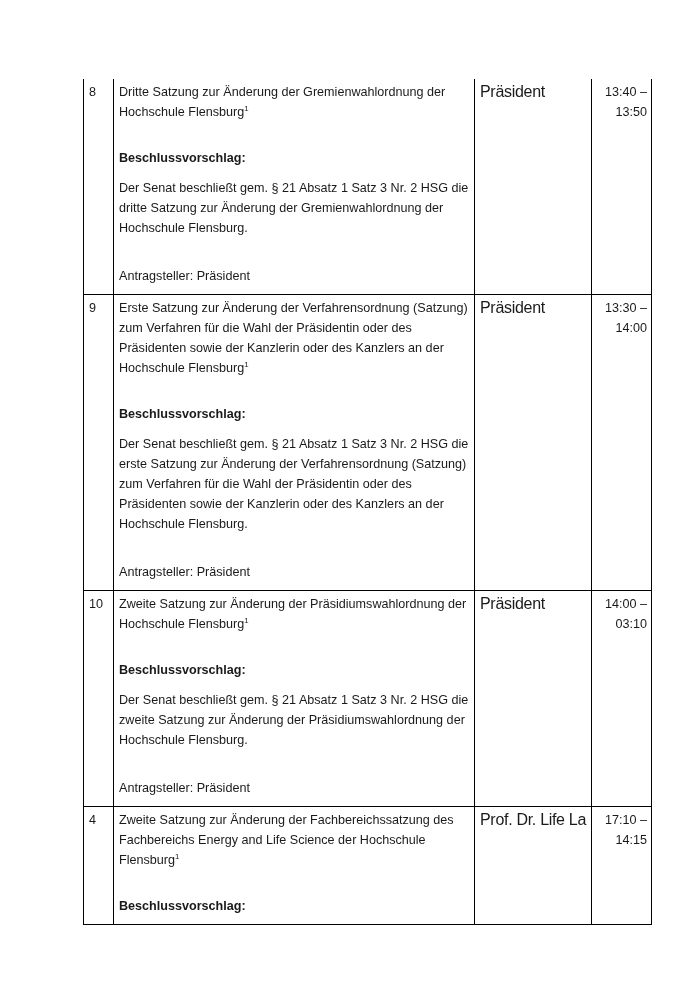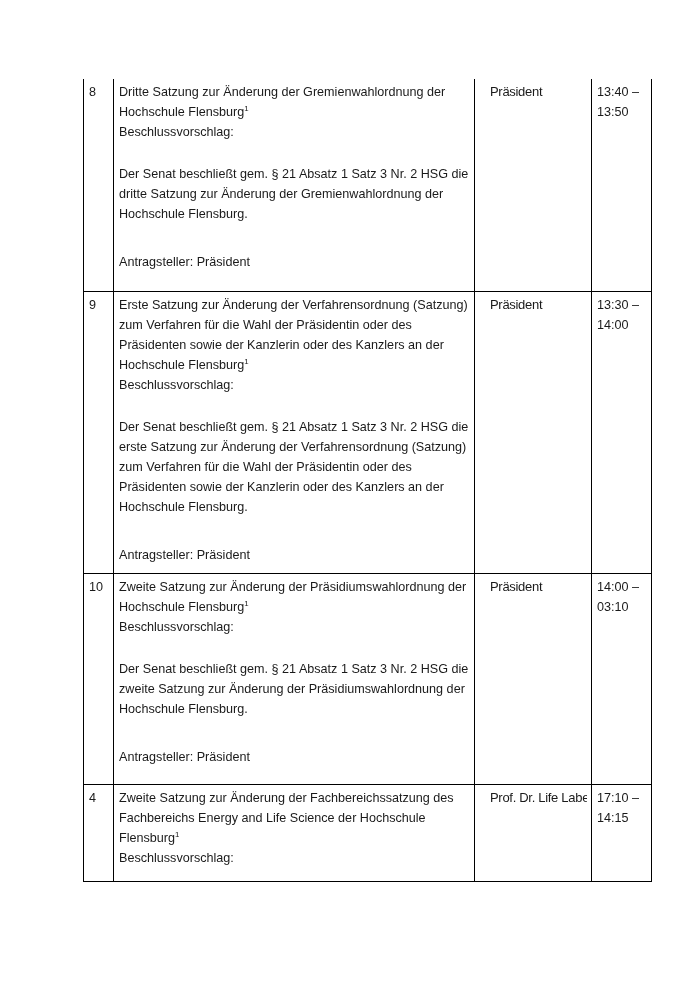--- a/index.html
+++ b/index.html
@@ -30,40 +30,40 @@
   table.agenda td {
     border: 1px solid #000000;
     vertical-align: top;
     padding: 3px 4px 8px 5px;
     overflow: hidden;
   }
   
   tr.first-row td { border-top: none; }
 
   td.td-num  { padding-left: 4px; }
-  td.td-time { padding-left: 5px; padding-right: 2px; }
+  td.td-time { padding-left: 5px; padding-right: 2px; text-align: right; }
 
   .topic p { margin: 0; }
   .topic .proposal-label {
-    font-weight: normal;
+    margin-top: 26px;
+    font-weight: bold;
   }
-  .topic .proposal-text { margin-top: 22px; }
+  .topic .proposal-text { margin-top: 10px; }
   .topic .applicant     { margin-top: 28px; }
 
   sup.fn {
     font-size: 0.62em;
     line-height: 0;
     vertical-align: super;
   }
   .person {
     white-space: nowrap;
     overflow: hidden;
-    font-size: 13px;
+    font-size: 16px;
     letter-spacing: -0.3px;
-    margin-left: 10px;
   }
   .time { }
 </style>
 </head>
 <body>
 
 <div class="page">
 
   <table class="agenda">
     <colgroup>

